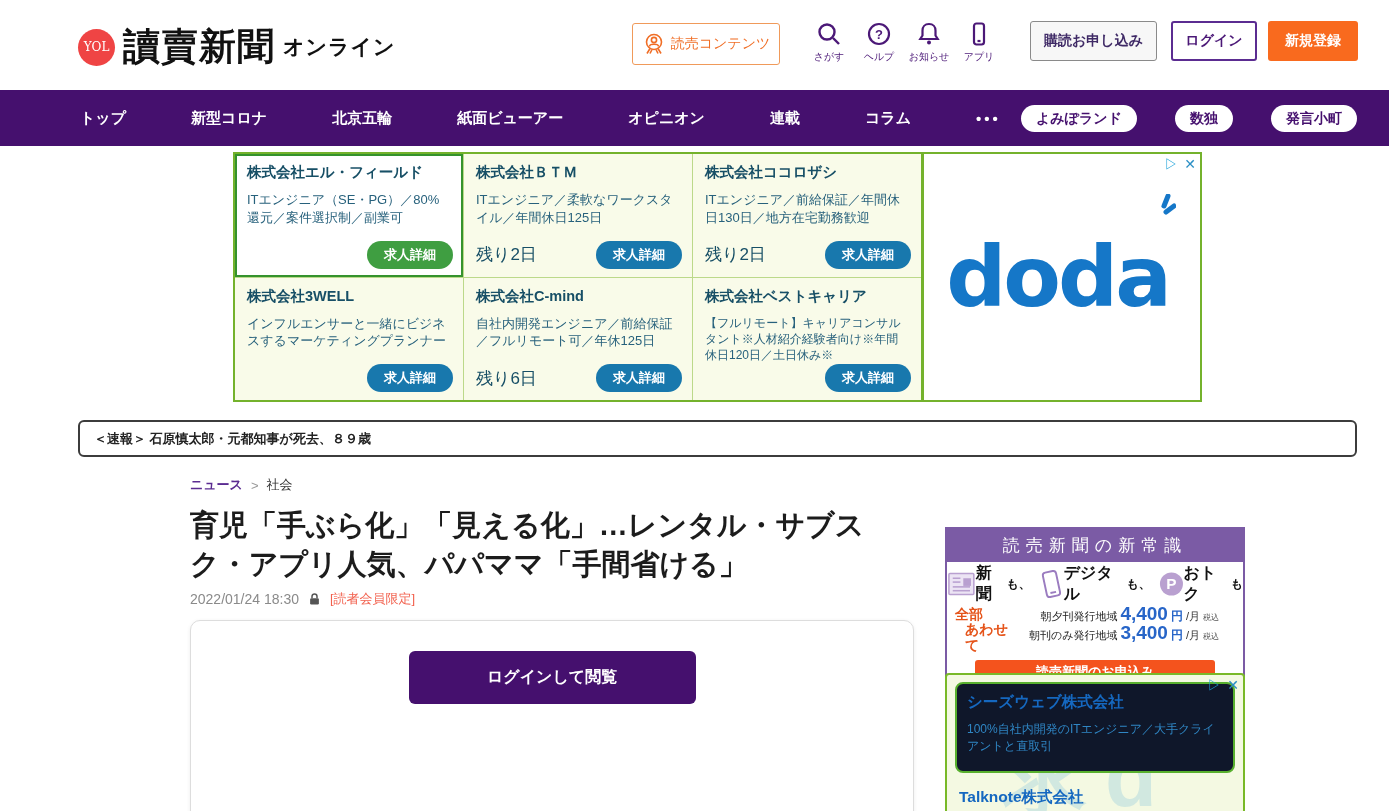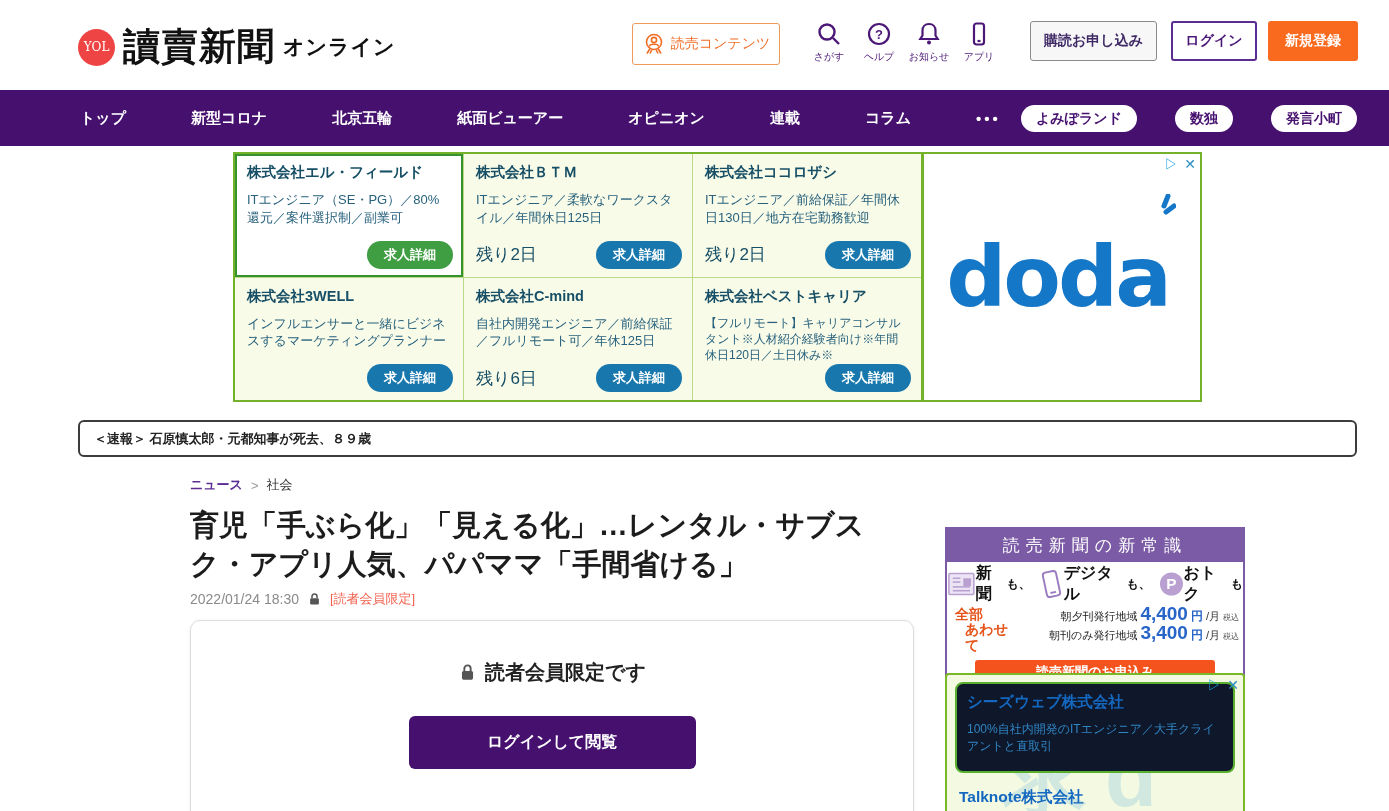--- a/index.html
+++ b/index.html
@@ -79,21 +79,21 @@
     font-size:16px; font-weight:bold; border:none; border-radius:6px; cursor:pointer; font-family:inherit; }
 
   
   .promo-ad { position:absolute; top:527px; left:945px; width:300px; height:152px; border:2px solid #7b5ba5;
     background:#fff; cursor:pointer; }
   .promo-head { height:33px; background:#7b5ba5; color:#fff; font-size:17px; letter-spacing:6px;
     display:flex; align-items:center; justify-content:center; }
   .promo-features { display:flex; align-items:center; justify-content:center; margin-top:5px; height:34px; }
   .pf-label { font-size:16px; font-weight:bold; color:#111; }
   .pf-suffix { font-size:12px; font-weight:bold; color:#111; }
-  .promo-body { display:flex; padding:2px 4px 0 8px; }
+  .promo-body { display:flex; padding:2px 24px 0 8px; }
   .promo-left { width:62px; color:#e5541a; font-weight:bold; font-size:14px; line-height:1.1; padding-top:4px; }
   .promo-left .l2 { padding-left:10px; }
   .promo-rows { flex:1; }
   .promo-row { display:flex; align-items:baseline; justify-content:flex-end; gap:3px; height:19px; }
   .pr-area { font-size:11px; color:#222; }
   .pr-price { font-size:19px; font-weight:bold; color:#2765c8; }
   .pr-yen { font-size:12px; color:#2765c8; font-weight:bold; }
   .pr-per { font-size:11px; color:#333; }
   .pr-tax { font-size:8px; color:#555; }
   .promo-btn { display:block; margin:7px auto 0; width:240px; height:24px; background:#f4531d; color:#fff;
@@ -271,27 +271,20 @@
   <div class="meta">
     <span class="meta-date">2022/01/24 18:30</span>
     <svg class="icon-svg" width="15" height="15" viewBox="0 0 24 24">
       <rect x="5" y="10" width="14" height="10" rx="2" fill="#555"></rect>
       <path d="M8 10 V7 a4 4 0 0 1 8 0 v3" stroke="#555" stroke-width="2.4" fill="none"></path>
     </svg>
     <span class="meta-label">[読者会員限定]</span>
   </div>
 
   <div class="paywall">
-    <div class="pw-head">
-      <svg class="icon-svg" width="19" height="19" viewBox="0 0 24 24">
-        <rect x="5" y="10" width="14" height="11" rx="2" fill="#555"></rect>
-        <path d="M8 10 V7 a4 4 0 0 1 8 0 v3" stroke="#555" stroke-width="2.4" fill="none"></path>
-      </svg>
-      <span>読者会員限定です</span>
-    </div>
     <button class="pw-btn">ログインして閲覧</button>
 
   </div>
 
   <div class="promo-ad">
     <div class="promo-head">読売新聞の新常識</div>
     <div class="promo-features">
       <svg class="icon-svg" width="30" height="28" viewBox="0 0 30 28" fill="none" stroke="#b9a0d0" stroke-width="1.6">
         <rect x="2" y="3" width="26" height="22" rx="1" fill="#ece4f4"></rect>
         <line x1="6" y1="8" x2="14" y2="8"></line>

